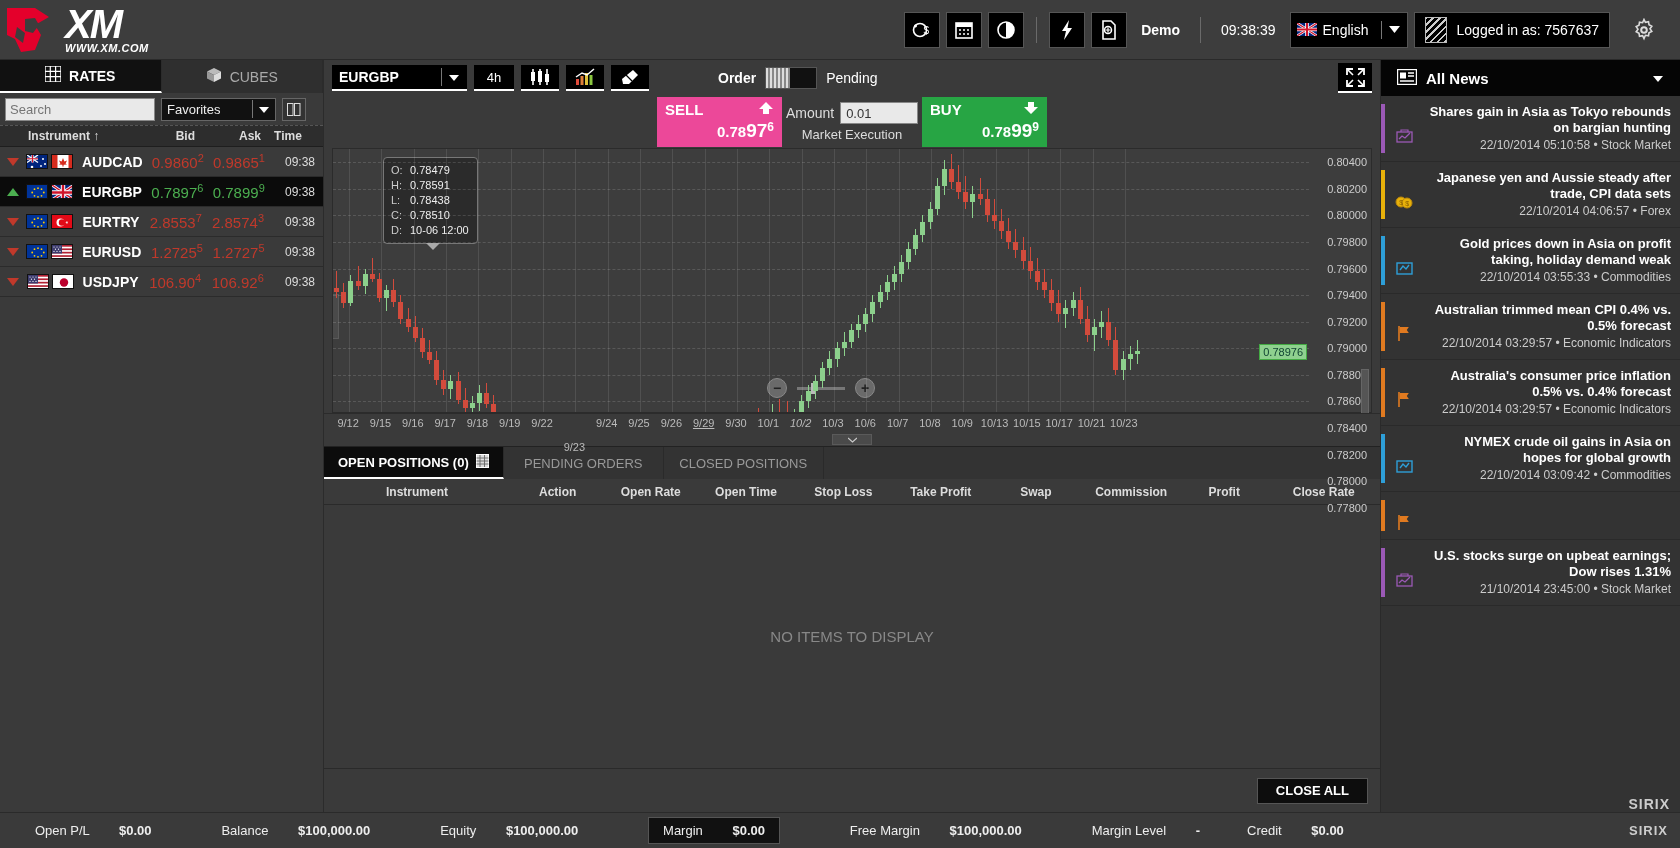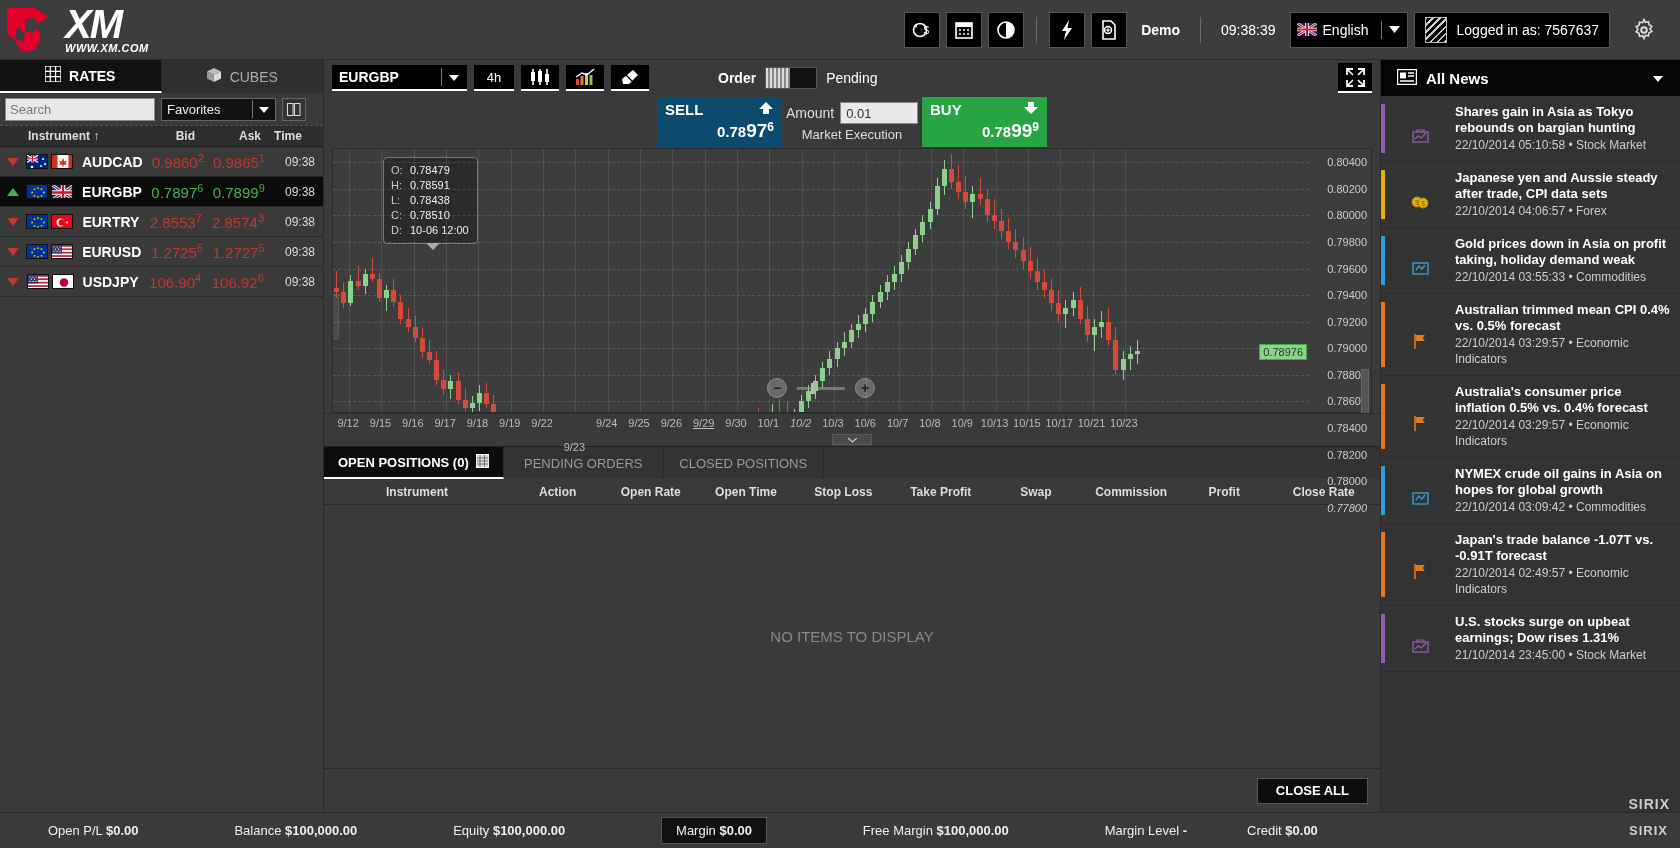--- a/index.html
+++ b/index.html
@@ -105,21 +105,21 @@
   .toggle-sw .knob { width:24px; height:20px;
         background:repeating-linear-gradient(90deg,#ddd 0 2px,#888 2px 4px); }
   .pend { font-size:14px; color:#fff; }
   .cb-expand { margin-left:auto; width:34px; height:30px; background:#000; border-bottom:2px solid #fff;
                display:flex; align-items:center; justify-content:center; cursor:pointer; }
 
   
   .dealrow { height:52px; display:flex; justify-content:center; align-items:center; gap:0; }
   .dealbtn { width:125px; height:50px; display:flex; flex-direction:column; cursor:pointer;
              padding:4px 8px; position:relative; }
-  .dealbtn.sell { background:#0c4a6e; }
+  .dealbtn.sell { background:#ec4899; }
   .dealbtn.buy  { background:#27a544; }
   .dealbtn .top { display:flex; align-items:center; }
   .dealbtn .word { font-size:15px; font-weight:bold; color:#fff; flex:1; }
   .dealbtn .pr { text-align:right; font-size:15px; color:#fff; font-weight:bold; margin-top:2px; }
   .dealbtn .pr b { font-size:19px; }
   .dealbtn .pr sup { font-size:12px; }
   .dealmid { width:140px; display:flex; flex-direction:column; align-items:center; gap:3px;
              padding:0 6px; }
   .amtrow { display:flex; align-items:center; gap:6px; }
   .amtlab { font-size:14px; color:#ddd; }
@@ -183,38 +183,38 @@
   .closeall { height:26px; background:#0d0d0d; border:1px solid #555; color:#fff; font-size:13px;
               font-weight:bold; padding:0 18px; display:flex; align-items:center; cursor:pointer; }
 
   
   .newspanel { width:300px; background:#333; display:flex; flex-direction:column;
                border-left:1px solid #2a2a2a; }
   .newshdr { height:36px; background:#050505; display:flex; align-items:center; gap:9px;
              padding:0 16px; }
   .newshdr .t { flex:1; font-size:15px; font-weight:bold; color:#fff; }
   .newslist { flex:1; overflow:hidden; }
-  .newsitem { display:flex; gap:24px; padding:8px 9px 8px 0; border-bottom:1px solid #2a2a2a;
-              cursor:pointer; }
+  .newsitem { display:flex; gap:8px; padding:8px 9px 8px 0; border-bottom:1px solid #2a2a2a;
+              cursor:pointer;text-align:right; }
   .nbar { width:4px; flex:0 0 4px; }
   .nico { width:22px; flex:0 0 22px; display:flex; align-items:center; justify-content:center;
           padding-top:14px; }
   .ntxt { flex:1; min-width:0; }
   .ntitle { font-size:13px; font-weight:bold; color:#fff; line-height:16px; }
   .nmeta { font-size:12px; color:#ccc; line-height:16px; margin-top:1px; }
   .sirix { text-align:right; padding:2px 10px 0 0; font-size:14px; font-weight:bold; color:#ccc;
            letter-spacing:1px; }
 
   
   .footer { height:36px; background:#3a3a3a; border-top:1px solid #2a2a2a; display:flex;
             align-items:center; flex:0 0 36px; }
   .fleft { width:1235px; display:flex; align-items:center; justify-content:space-around;
            height:100%; }
   .fitem { font-size:13px; color:#eee; white-space:nowrap; }
-  .fitem b { font-weight:bold; }
+  .fitem b { font-weight:bold;margin-left:26px; }
   .fitem.hl { background:#111; border:1px solid #555; padding:5px 14px; }
   .fright { flex:1; display:flex; align-items:center; justify-content:space-between; padding:0 12px; }
 </style>
 </head>
 <body>
 
 <div class="app">
 
   <div class="topbar">
     <div class="logo">
@@ -1018,21 +1018,21 @@
             <div class="ylab" style="top: 93px;">0.79800</div>
             <div class="ylab" style="top: 119.571px;">0.79600</div>
             <div class="ylab" style="top: 146.143px;">0.79400</div>
             <div class="ylab" style="top: 172.714px;">0.79200</div>
             <div class="ylab" style="top: 199.286px;">0.79000</div>
             <div class="ylab" style="top: 225.857px;">0.78800</div>
             <div class="ylab" style="top: 252.429px;">0.78600</div>
             <div class="ylab" style="top: 279px;">0.78400</div>
             <div class="ylab" style="top: 305.571px;">0.78200</div>
             <div class="ylab" style="top: 332.143px;">0.78000</div>
-            <div class="ylab" style="top: 358.714px; font-style: italic;">0.77800</div>
+            <div class="ylab" style="top: 358.714px;">0.77800</div>
           </div>
         <div class="chart-sb-r"></div>
       </div>
       <div class="xaxis" id="xaxis">
           <div class="xlab" style="left: 24.16px; top: 3px;">9/12</div>
           <div class="xlab" style="left: 56.48px; top: 3px;">9/15</div>
           <div class="xlab" style="left: 88.8px; top: 3px;">9/16</div>
           <div class="xlab" style="left: 121.12px; top: 3px;">9/17</div>
           <div class="xlab" style="left: 153.44px; top: 3px;">9/18</div>
           <div class="xlab" style="left: 185.76px; top: 3px;">9/19</div>
@@ -1178,21 +1178,20 @@
             <span class="ntxt"><span class="ntitle">NYMEX crude oil gains in Asia on hopes for global growth</span><div class="nmeta">22/10/2014 03:09:42 • Commodities</div></span>
           </div>
           <div class="newsitem">
             <span class="nbar" style="background:#e07a20"></span>
             <span class="nico">
               <svg width="16" height="17" viewBox="0 0 16 17">
                 <path d="M3 1 v15" stroke="#e07a20" stroke-width="1.6"></path>
                 <path d="M3.8 2 h9 l-2 3 2 3 h-9 z" fill="#e07a20"></path>
               </svg>
             </span>
-            <span class="ntxt"><span class="ntitle">Japan's trade balance -1.07T vs. -0.91T forecast</span><div class="nmeta">22/10/2014 02:49:57 • Economic Indicators</div></span>
           </div>
           <div class="newsitem">
             <span class="nbar" style="background:#9b59b6"></span>
             <span class="nico">
               <svg width="17" height="16" viewBox="0 0 17 16">
                 <rect x="1" y="4" width="15" height="10" fill="none" stroke="#9b59b6" stroke-width="1.3"></rect>
                 <path d="M3 11 L6 8 L9 10 L14 5" stroke="#9b59b6" stroke-width="1.3" fill="none"></path>
                 <path d="M5 4 V2 h7 v2" stroke="#9b59b6" stroke-width="1.2" fill="none"></path>
               </svg>
             </span>

